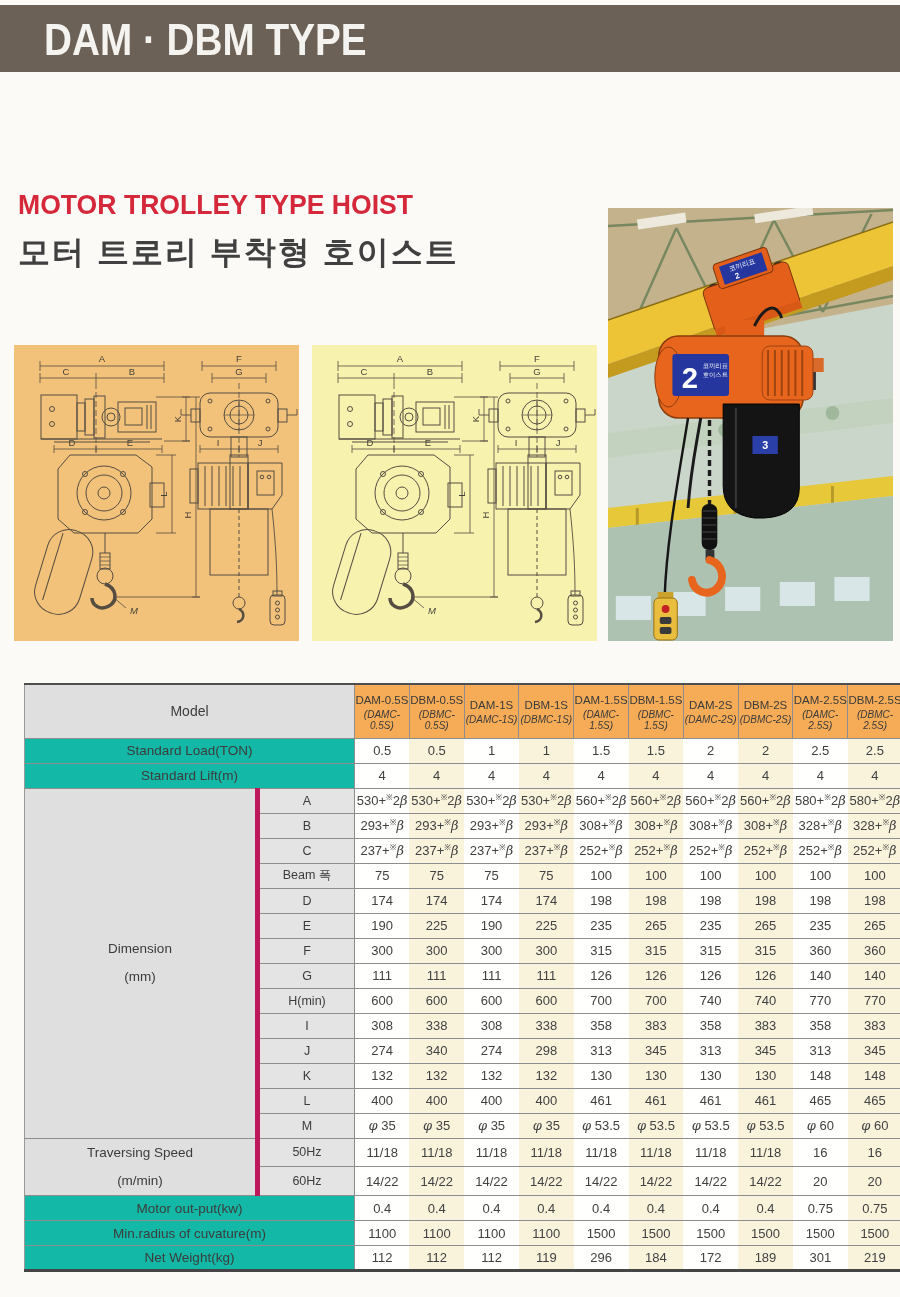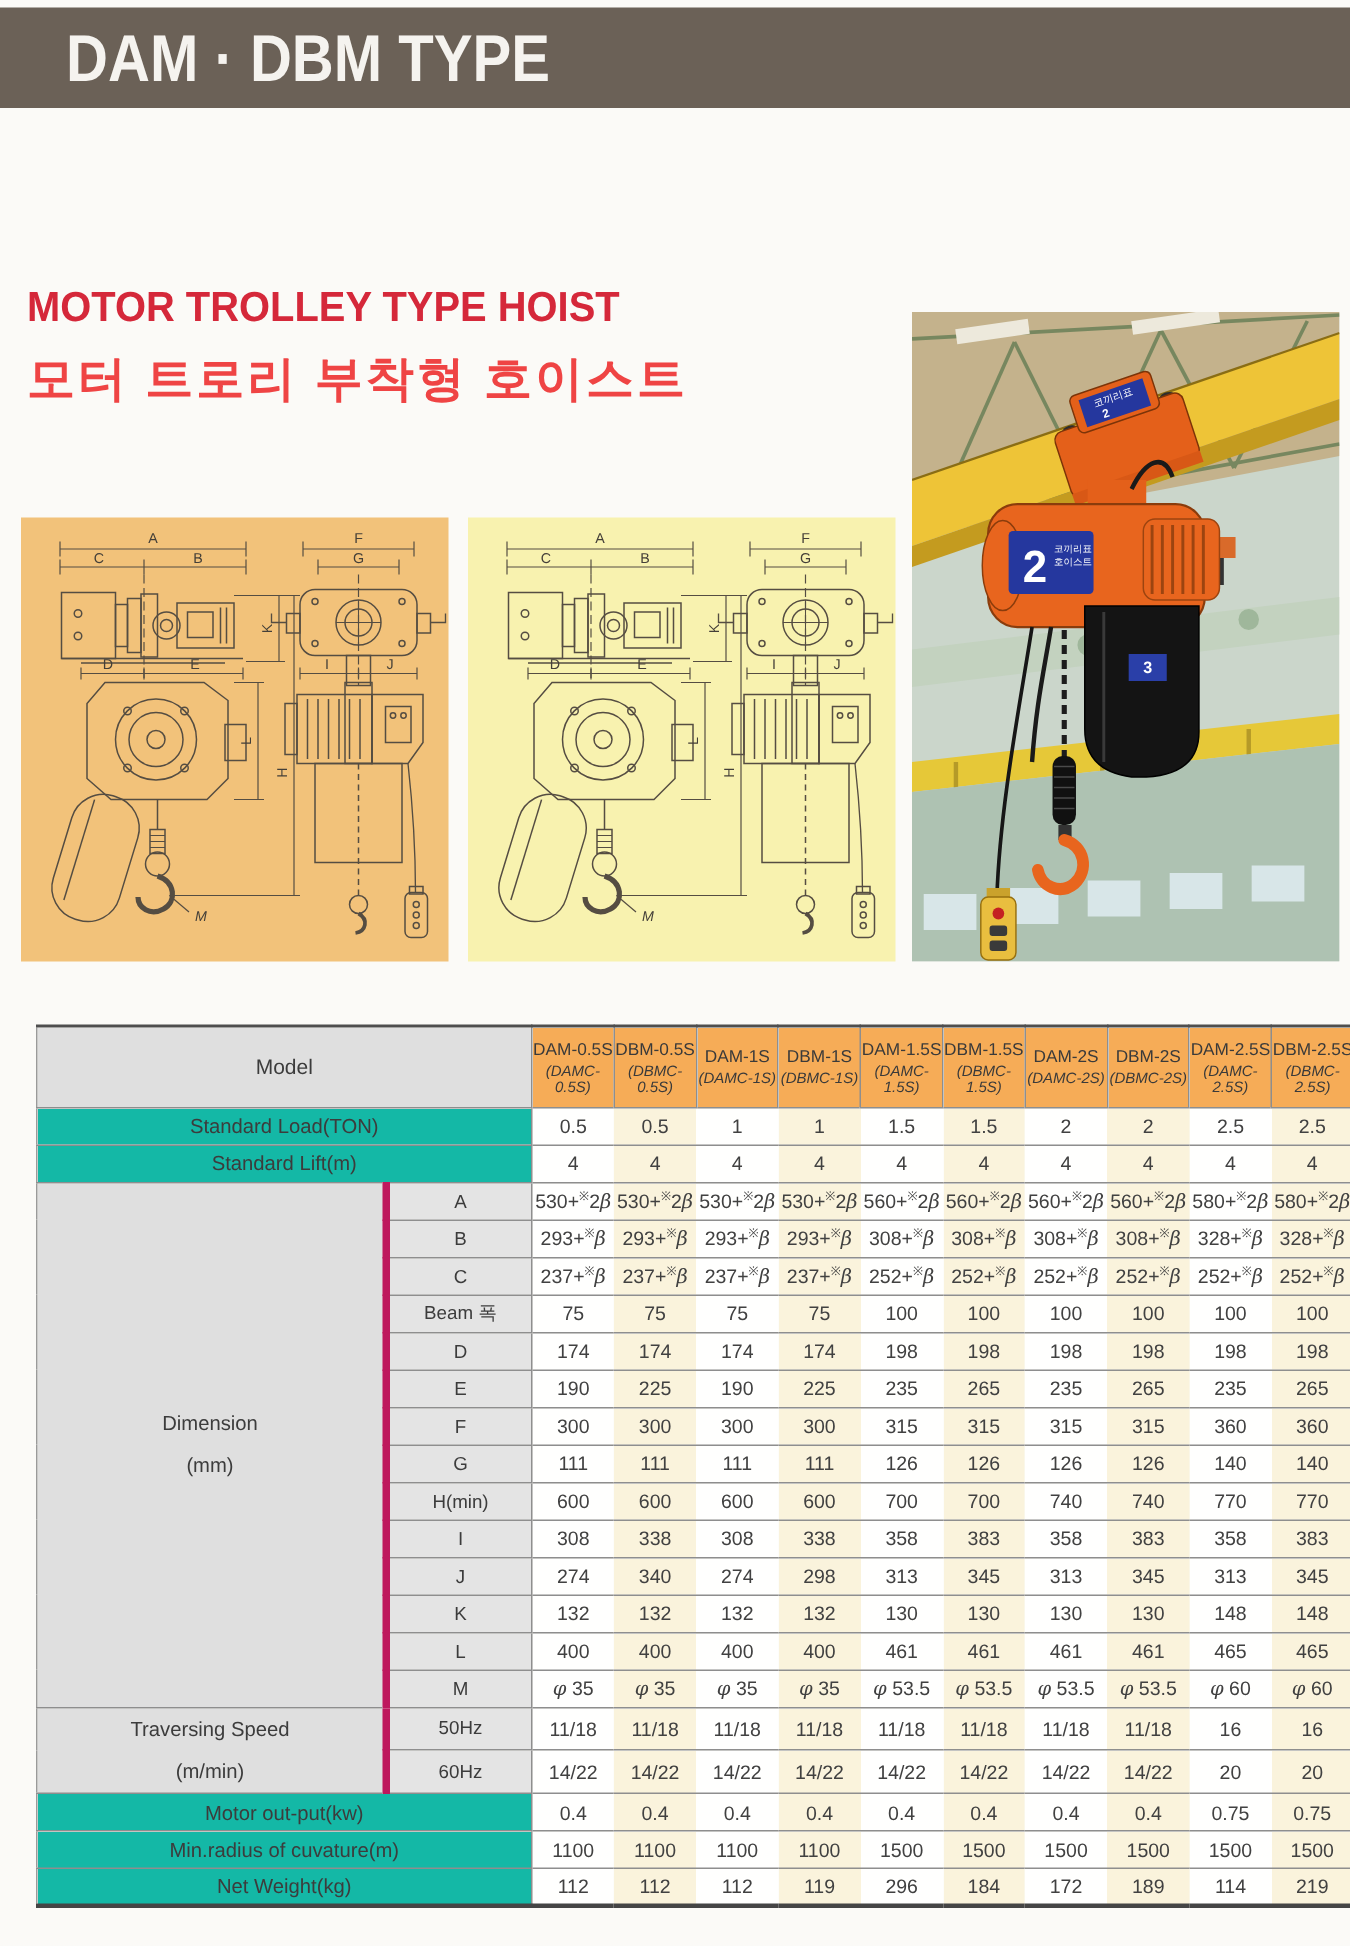--- a/index.html
+++ b/index.html
@@ -9,21 +9,21 @@
 
   
   .header-bar{left:0;top:5px;width:900px;height:67px;background:#6B6157;}
   .header-bar .title{position:absolute;left:44px;top:10px;color:#F5F3EF;font-weight:bold;
       font-size:44px;letter-spacing:0px;transform:scaleX(.88);transform-origin:left center;
       font-family:"Liberation Sans",sans-serif;}
 
   
   .title-en{left:18px;top:189px;color:#D5283A;font-size:28px;font-weight:bold;
       transform:scaleX(.95);transform-origin:left top;letter-spacing:0;}
-  .title-ko{left:18px;top:231px;color:#ef4444;font-size:32px;font-weight:bold;letter-spacing:2px;}
+  .title-ko{left:18px;top:231px;color:#404040;font-size:32px;font-weight:bold;letter-spacing:2px;}
 
   
   .panel{top:345px;width:285px;height:296px;}
   .panel-left{left:14px;background:#F2C27A;}
   .panel-right{left:312px;background:#F8F2AF;}
   .panel svg{width:100%;height:100%;display:block;}
 
   
   .photo{left:608px;top:208px;width:285px;height:433px;}
   .photo svg{width:100%;height:100%;display:block;}
@@ -656,17 +656,17 @@
       <tr>
         <td class="rlabel" colspan="2">Net Weight(kg)</td>
         <td class="val white v0">112</td>
         <td class="val cream">112</td>
         <td class="val white">112</td>
         <td class="val cream">119</td>
         <td class="val white">296</td>
         <td class="val cream">184</td>
         <td class="val white">172</td>
         <td class="val cream">189</td>
-        <td class="val white">114</td>
+        <td class="val white">301</td>
         <td class="val cream">219</td>
       </tr>
     </tbody>
 </table>
 
 </body></html>

